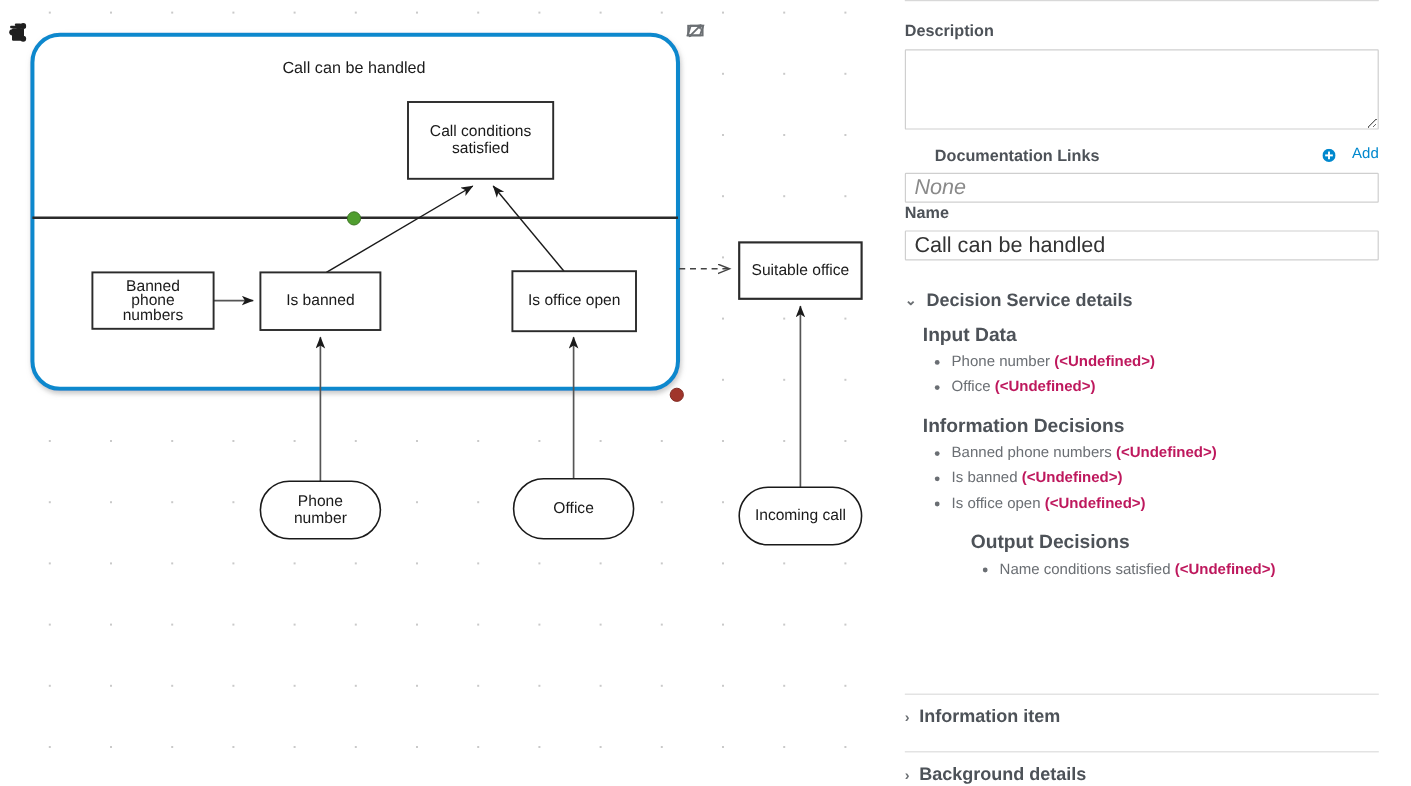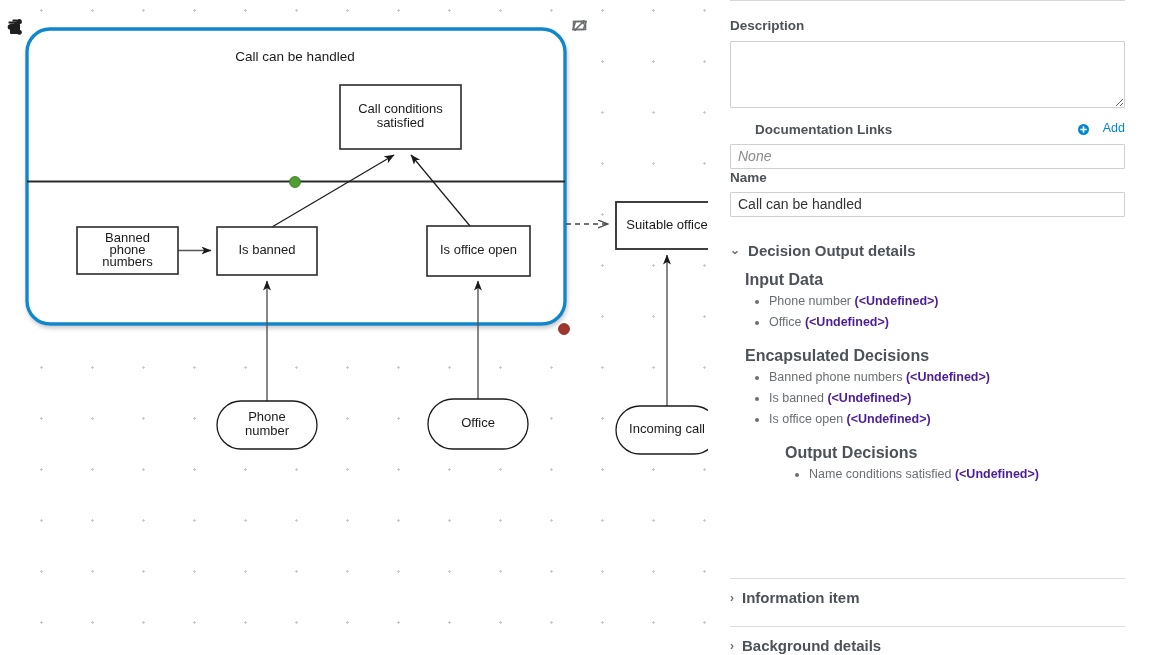--- a/index.html
+++ b/index.html
@@ -56,21 +56,21 @@
   }
   #canvas-scrollbar .thumb {
     position: absolute; left: 1px; top: 0px;
     width: 10px; height: 637px;
     background: #c2c2c2;
     border-radius: 0px;
   }
 
   
   #props {
-    position: absolute; left: 708px; top: 0;
+    position: absolute; left: 732px; top: 0;
     width: 424px; height: 655px;
     background: #ffffff;
     overflow: hidden;
     padding: 0 7px 0 22px;
   }
   #props .top-rule {
     height: 1px; background: #d8d8d8; margin: 0 0 0 0;
     position: absolute; left: 22px; right: 7px; top: 0;
   }
   .field-label {
@@ -92,21 +92,21 @@
     color: #333;
     padding: 4px 6px;
     outline: none;
     display: block;
   }
   input.prop-input {
     width: 395px; height: 25px;
     border: 1px solid #cfcfcf;
     border-radius: 1px;
     font-family: "Liberation Sans", sans-serif;
-    font-size: 14px;
+    font-size: 18px;
     color: #333;
     padding: 2px 7px;
     outline: none;
     display: block;
   }
   input.prop-input::placeholder { color: #8a8a8a; font-style: italic; }
 
   .row-between {
     display: flex; align-items: baseline; justify-content: space-between;
     width: 395px;
@@ -132,21 +132,21 @@
   .subsec-title {
     font-size: 16px; font-weight: bold; color: #4d5258;
     margin: 0 0 2px 0;
   }
   ul.detail-list {
     margin: 0 0 0 0; padding-left: 24px; list-style: disc;
   }
   ul.detail-list li {
     font-size: 12.5px; color: #6a6e73; line-height: 21px;
   }
-  ul.detail-list li .undef { font-weight: bold; color: #4c1d95; }
+  ul.detail-list li .undef { font-weight: bold; color: #be185d; }
 
   .hr-sep { height: 1px; background: #dcdcdc; width: 395px; }
 </style>
 </head>
 <body>
 
 <div id="app">
 
   <div id="canvas">
 
@@ -309,33 +309,33 @@
     <div style="padding-top:1px;">
       <div class="field-label">Name</div>
       <div style="margin-top:6px;">
         <input class="prop-input" type="text" value="Call can be handled" style="">
       </div>
     </div>
 
     <div style="padding-top:21px;">
       <div class="section-header">
         <span class="chev">⌄</span>
-        <span>Decision Output details</span>
+        <span>Decision Service details</span>
       </div>
 
       <div id="ds-groups" style="padding-left:15px; padding-top:8px;">
           <div style="margin-bottom: 14px;">
             <div class="subsec-title">Input Data</div>
             <ul class="detail-list">
               <li><span>Phone number </span><span class="undef">(&lt;Undefined&gt;)</span></li>
               <li><span>Office </span><span class="undef">(&lt;Undefined&gt;)</span></li>
             </ul>
           </div>
           <div style="margin-bottom: 14px;">
-            <div class="subsec-title">Encapsulated Decisions</div>
+            <div class="subsec-title">Information Decisions</div>
             <ul class="detail-list">
               <li><span>Banned phone numbers </span><span class="undef">(&lt;Undefined&gt;)</span></li>
               <li><span>Is banned </span><span class="undef">(&lt;Undefined&gt;)</span></li>
               <li><span>Is office open </span><span class="undef">(&lt;Undefined&gt;)</span></li>
             </ul>
           </div>
           <div style="margin-bottom: 0px; margin-left: 40px;">
             <div class="subsec-title">Output Decisions</div>
             <ul class="detail-list">
               <li><span>Name conditions satisfied </span><span class="undef">(&lt;Undefined&gt;)</span></li>

